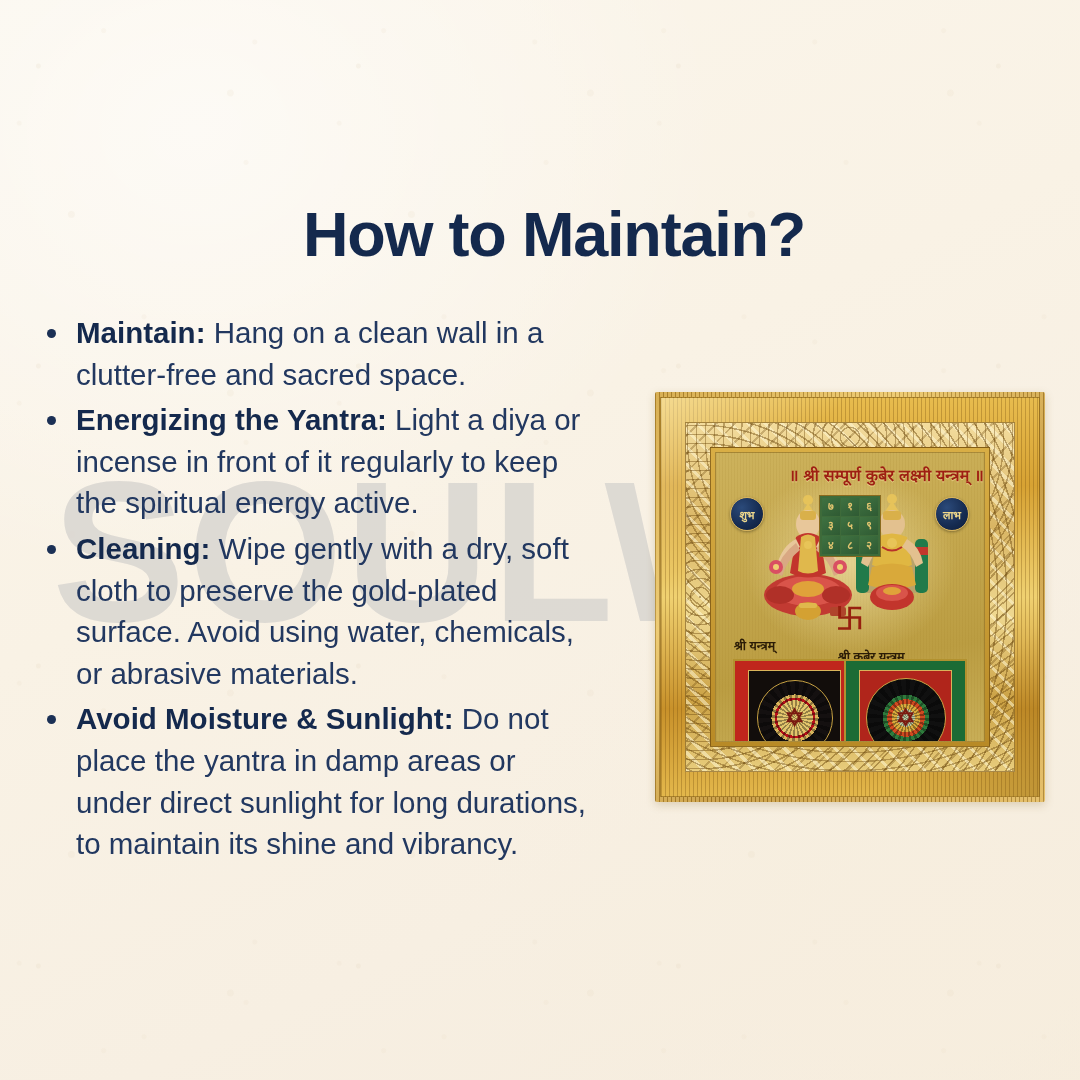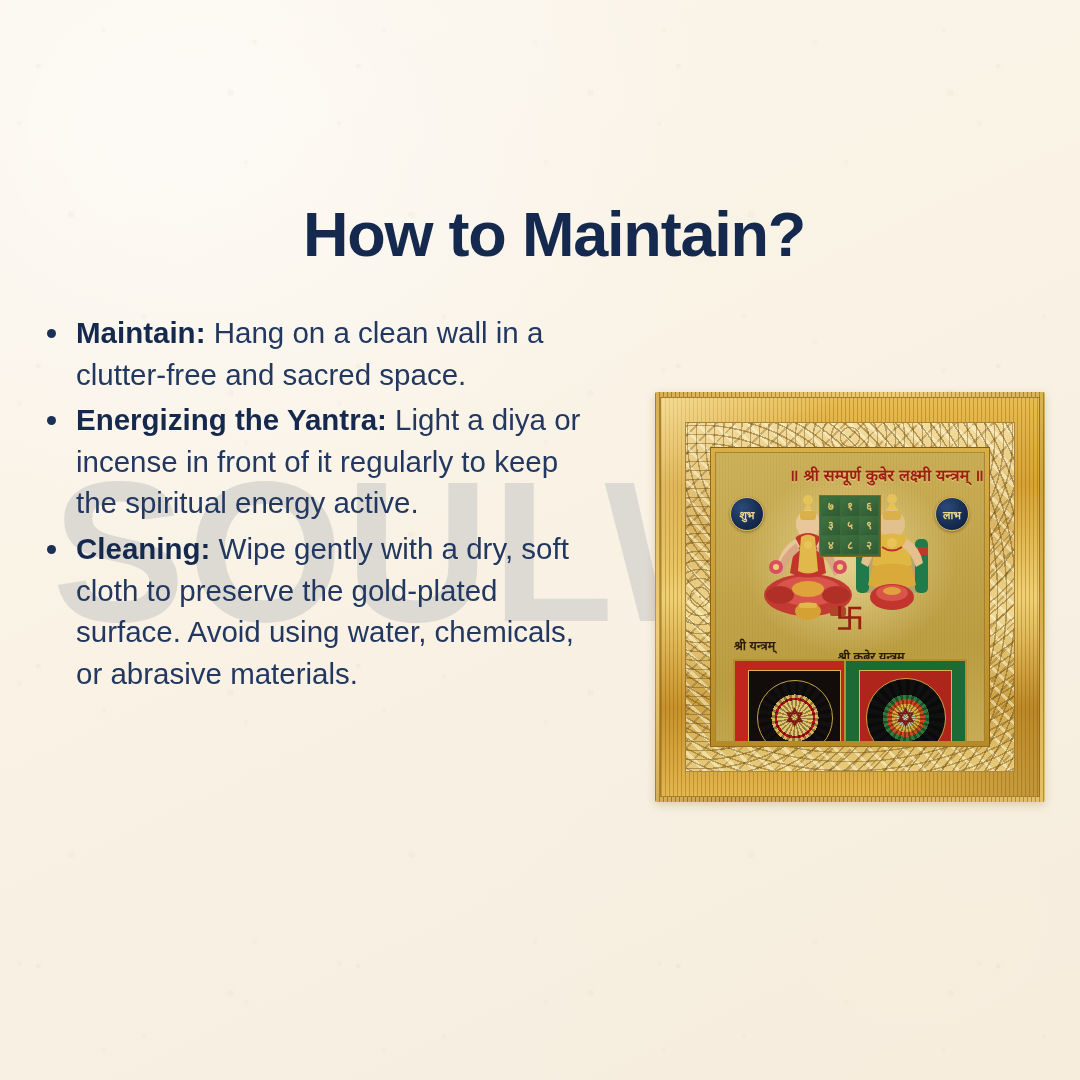--- a/index.html
+++ b/index.html
@@ -377,20 +377,24 @@
       <span class="bullet-dot"></span>
       <span class="bullet-term">Maintain:</span><span class="bullet-body"> Hang on a clean wall in a clutter-free and sacred space.</span>
     </li>
     <li class="bullet-item">
       <span class="bullet-dot"></span>
       <span class="bullet-term">Energizing the Yantra:</span><span class="bullet-body"> Light a diya or incense in front of it regularly to keep the spiritual energy active.</span>
     </li>
     <li class="bullet-item">
       <span class="bullet-dot"></span>
       <span class="bullet-term">Cleaning:</span><span class="bullet-body"> Wipe gently with a dry, soft cloth to preserve the gold-plated surface. Avoid using water, chemicals, or abrasive materials.</span>
+    </li>
+    <li class="bullet-item">
+      <span class="bullet-dot"></span>
+      <span class="bullet-term">Avoid Moisture &amp; Sunlight:</span><span class="bullet-body"> Do not place the yantra in damp areas or under direct sunlight for long durations, to maintain its shine and vibrancy.</span>
     </li>
   </ul>
 
   <div id="yantra-frame">
     <div class="frame-bead"></div>
     <div class="frame-gold"></div>
     <div class="frame-ornate"></div>
     <div class="frame-lip"></div>
 
     <div class="poster">

